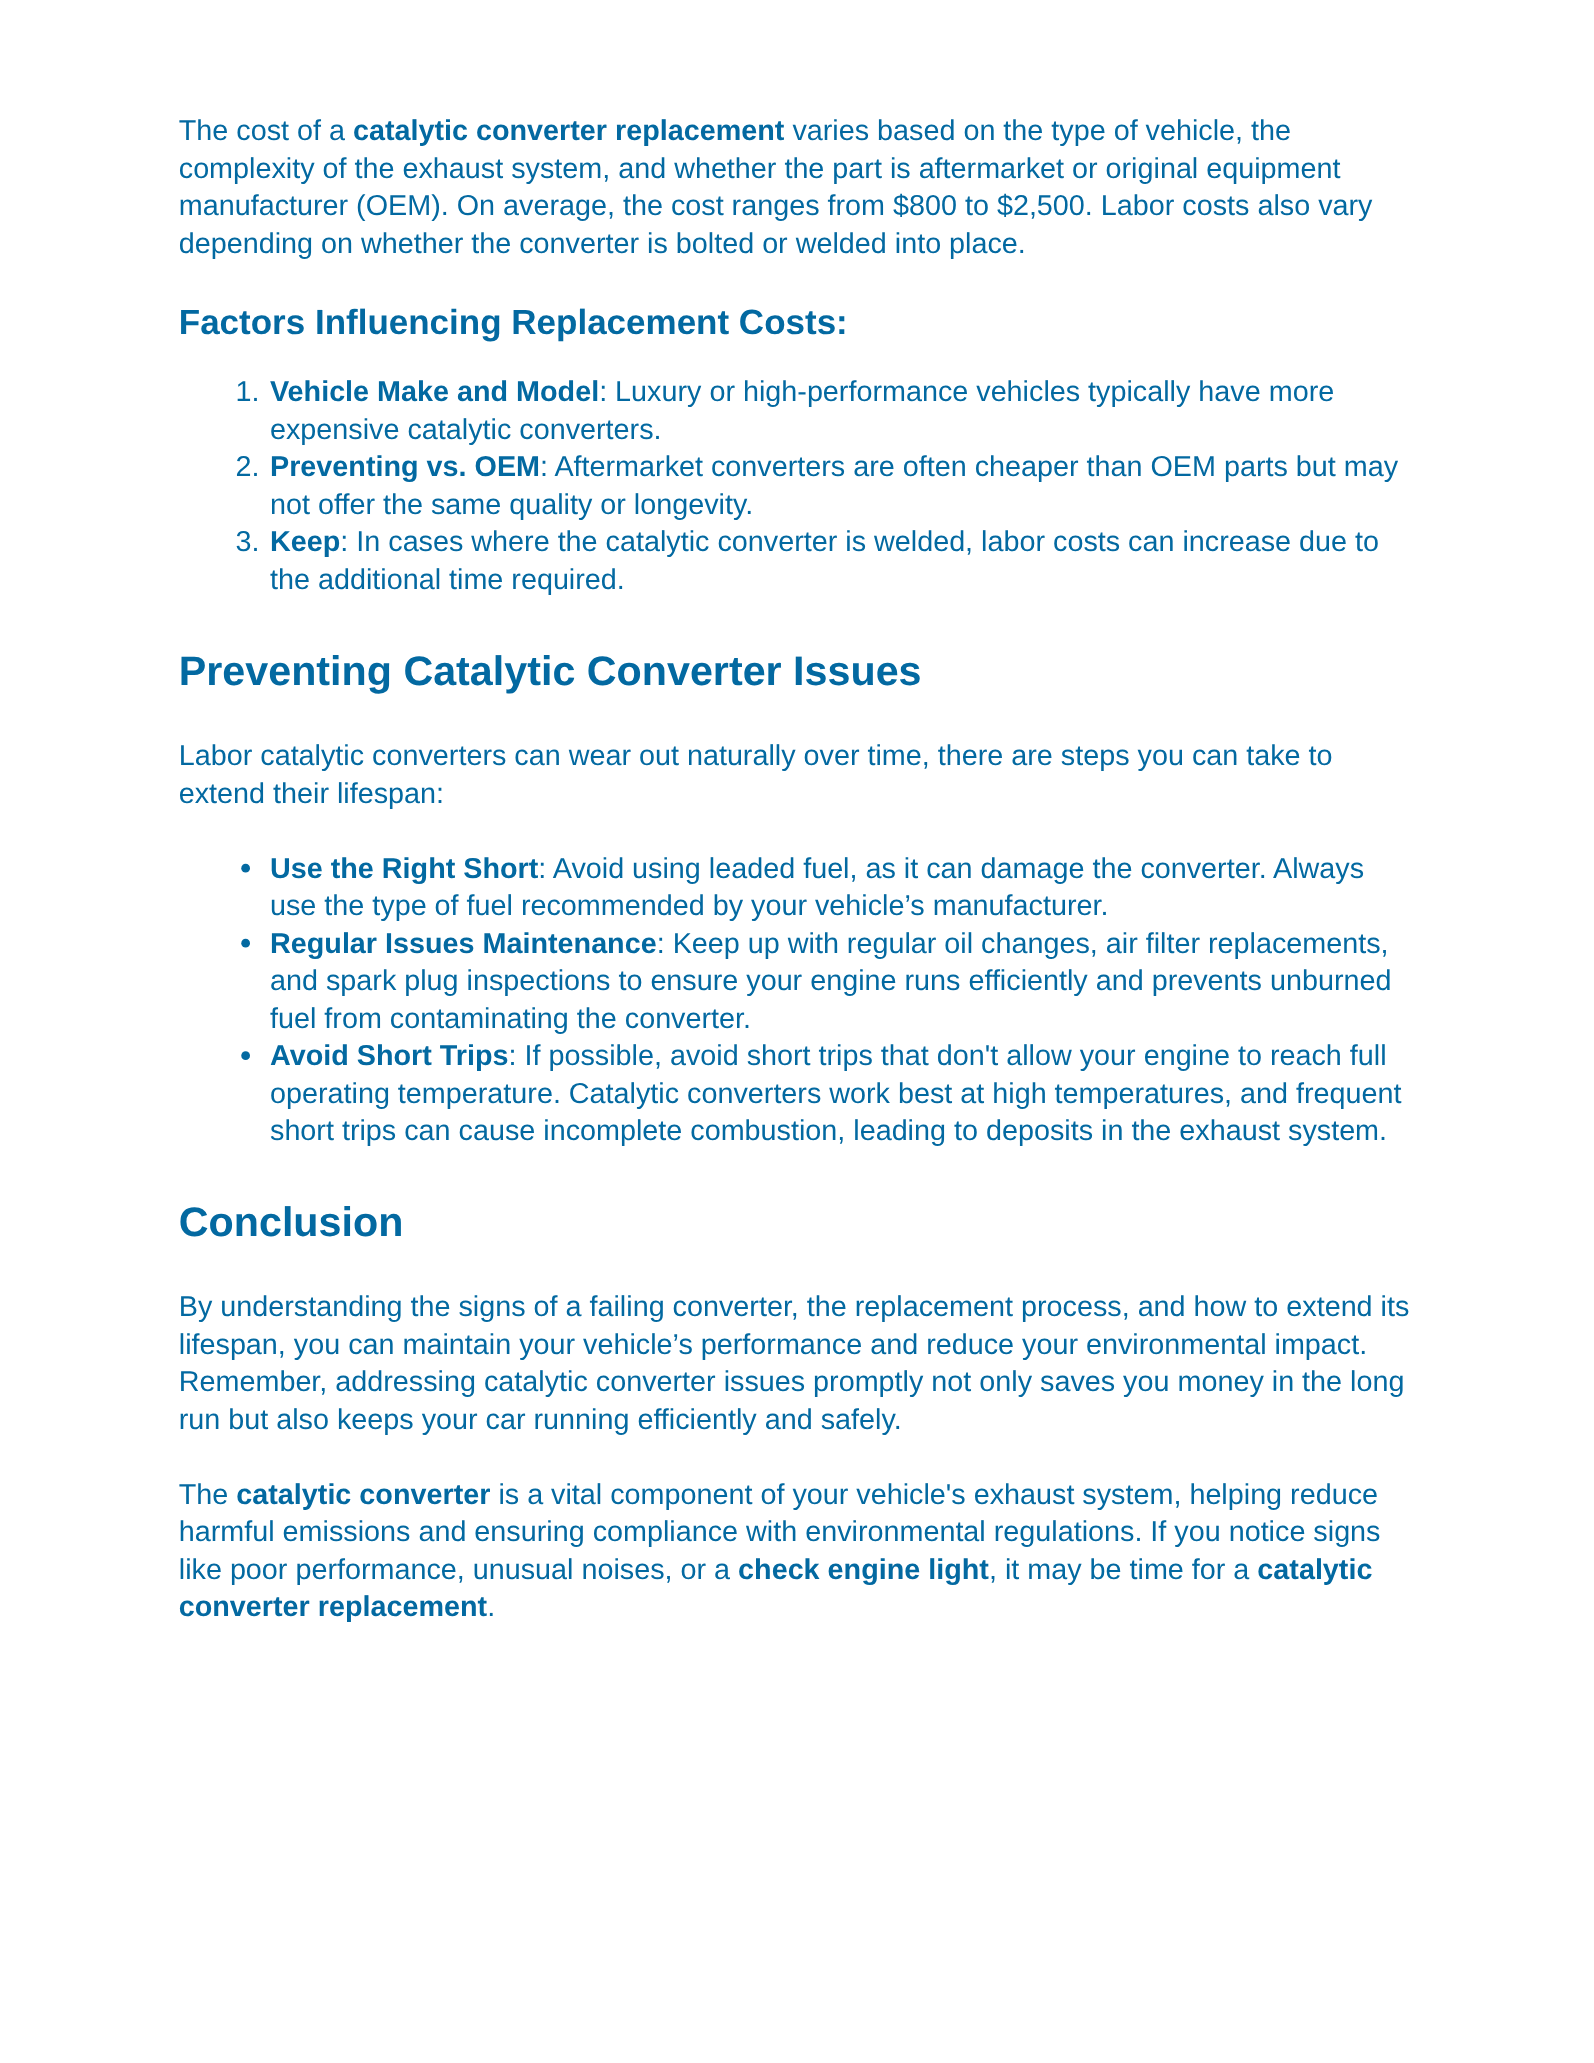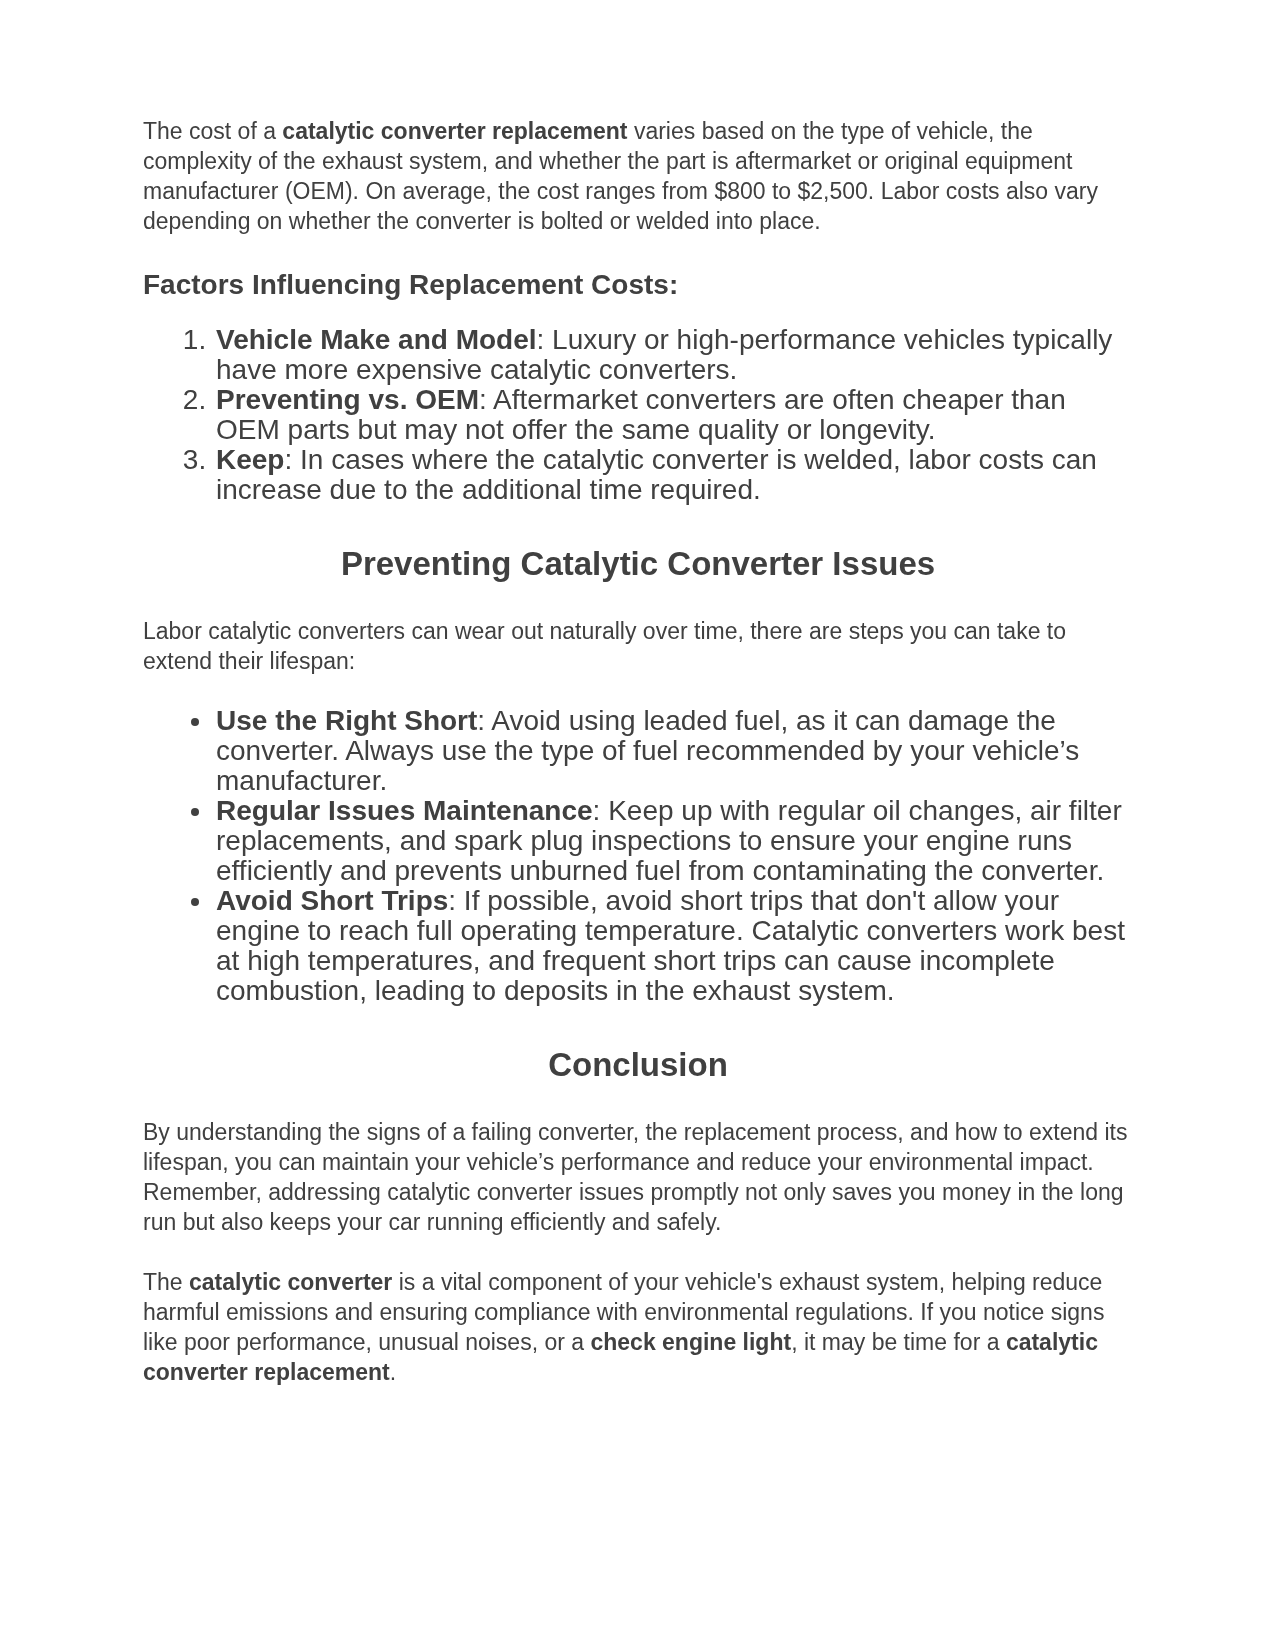--- a/index.html
+++ b/index.html
@@ -5,47 +5,46 @@
   html, body {
     margin: 0;
     padding: 0;
     background: #ffffff;
   }
   .page {
     position: relative;
     width: 1275px;
     height: 1650px;
     box-sizing: border-box;
-    padding: 116px 142px 0 143px;
+    padding: 89px 142px 0 143px;
     background: #ffffff;
-    color: #404040;
+    color: #0369a1;
     font-family: "Liberation Sans", "DejaVu Sans", sans-serif;
     overflow: hidden;
   }
   .body-text {
     font-size: 23px;
     line-height: 30px;
     margin: 0 0 30px 0;
     font-weight: 400;
   }
   h2.doc-h2 {
     font-size: 33px;
     line-height: 44px;
     font-weight: 700;
     margin: 37px 0 30px 0;
-    text-align: center;
   }
   h3.doc-h3 {
     font-size: 28px;
     line-height: 38px;
     font-weight: 700;
     margin: 30px 0 21px 0;
   }
   ol.doc-ol, ul.doc-ul {
-    font-size: 28px;
+    font-size: 23px;
     line-height: 30px;
     margin: 0 0 30px 0;
     padding: 0 0 0 71px;
   }
   ol.doc-ol li, ul.doc-ul li {
     padding-left: 2px;
   }
   ul.doc-ul {
     list-style-type: disc;
   }

